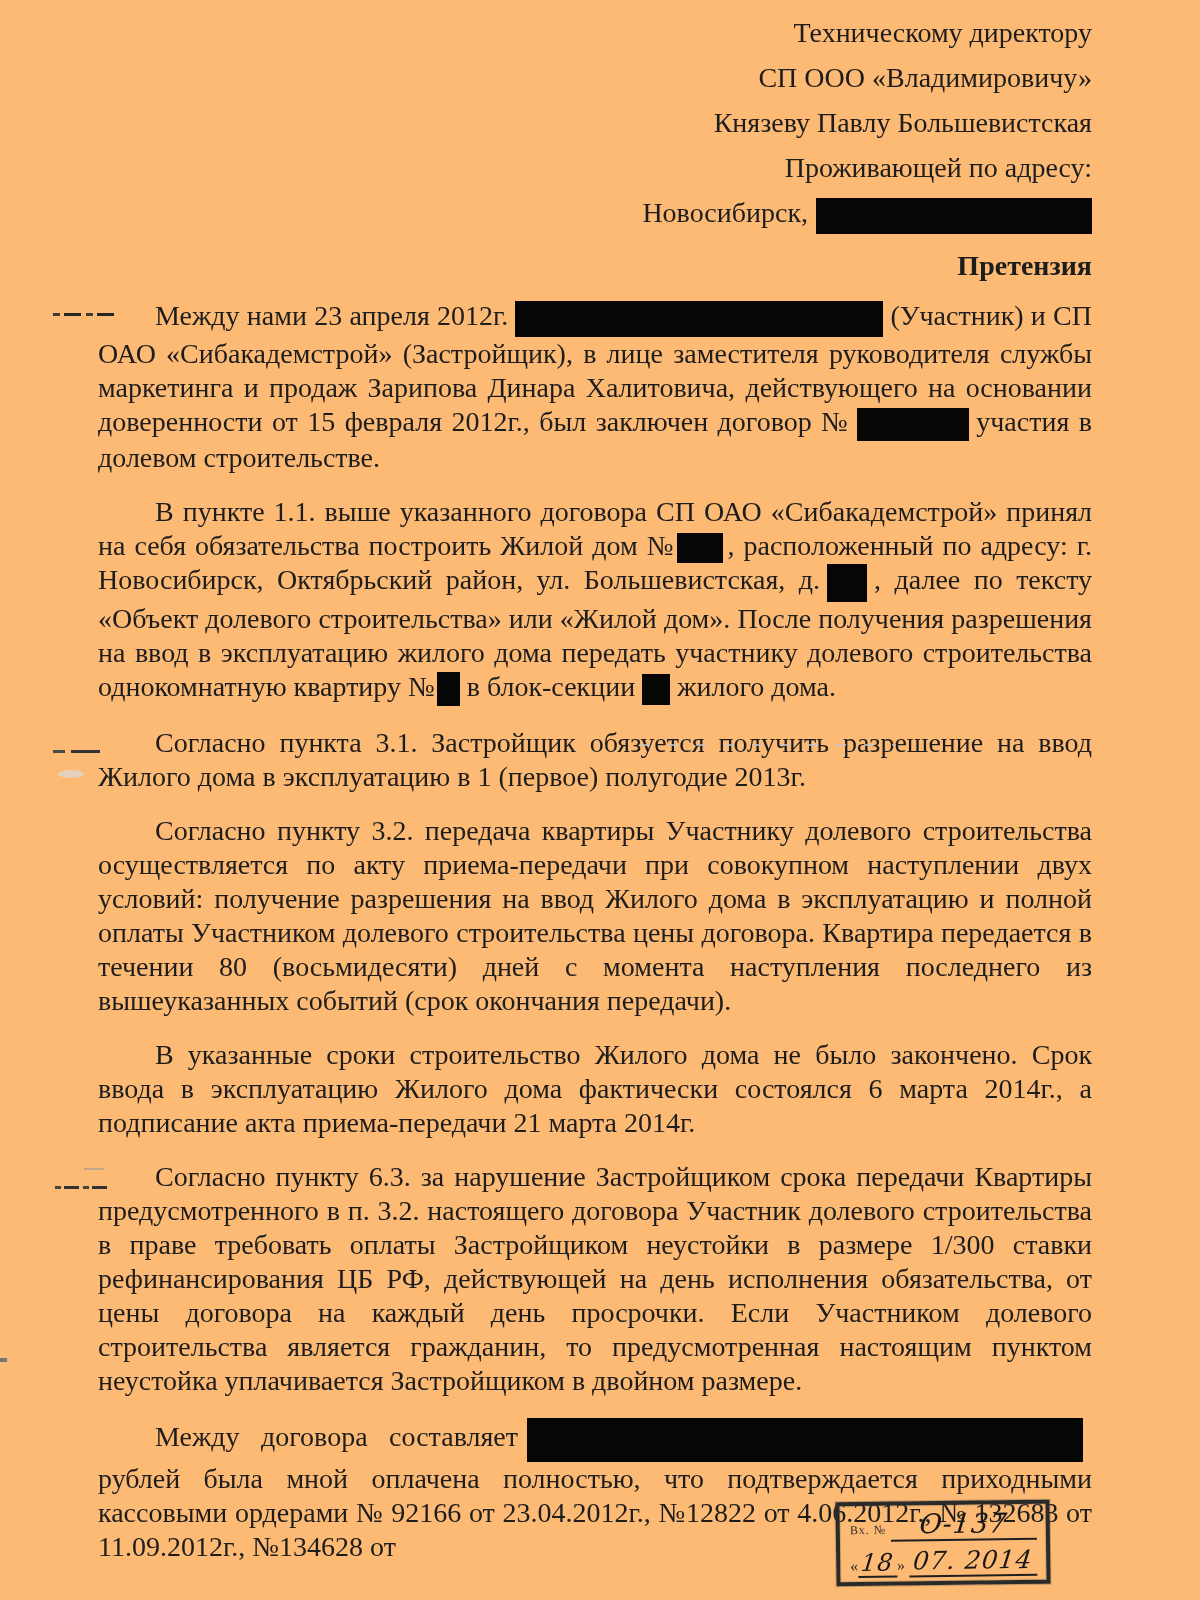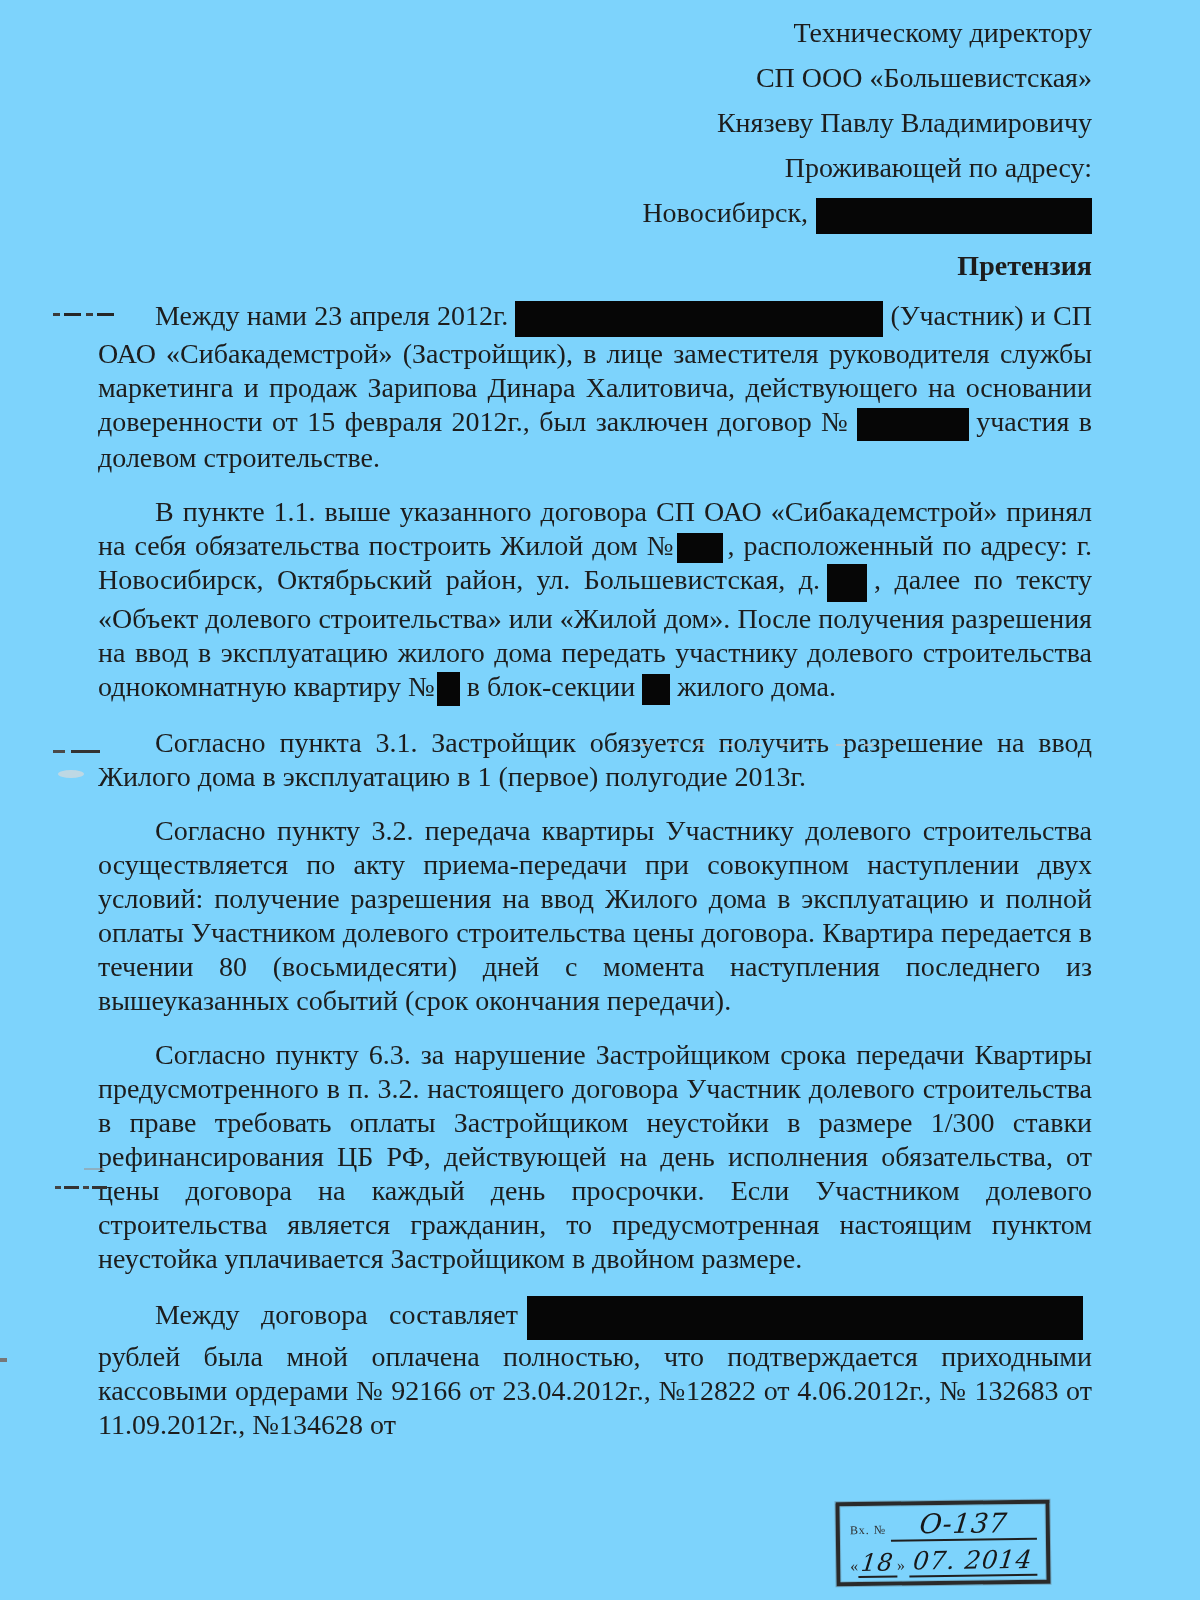--- a/index.html
+++ b/index.html
@@ -1,20 +1,20 @@
 <!DOCTYPE html>
 <html lang="ru"><head>
 <meta charset="utf-8">
 <style>
   html,body{margin:0;padding:0;background:#e8e8e8;}
   .page{
     position:relative;
     width:1200px;height:1600px;
     margin:0 auto;
-    background:#7dd3fc;
+    background:#fdba74;
     font-family:"Liberation Serif", serif;
     color:#1d1d1d;
     overflow:hidden;
   }
   .content{
     position:absolute;
     left:98px;top:10px;width:994px;
   }
   
   .hdr{
@@ -121,36 +121,37 @@
 </style>
 </head>
 <body>
 
 <div class="page">
 
   <div class="content">
 
     <div class="hdr">
       <span class="hdr-line">Техническому директору</span>
-      <span class="hdr-line">СП ООО «Большевистская»</span>
-      <span class="hdr-line">Князеву Павлу Владимировичу</span>
+      <span class="hdr-line">СП ООО «Владимировичу»</span>
+      <span class="hdr-line">Князеву Павлу Большевистская</span>
       <span class="hdr-line">Проживающей по адресу:</span>
       <span class="hdr-line"><span>Новосибирск,</span><span class="redact r-city"></span></span>
     </div>
 
     <div class="title">Претензия</div>
 
     <p class="para first"><span>Между нами 23 апреля 2012г.</span><span class="redact r-part"></span><span>(Участник) и СП ОАО «Сибакадемстрой» (Застройщик), в лице заместителя руководителя службы маркетинга и продаж Зарипова Динара Халитовича, действующего на основании доверенности от 15 февраля 2012г., был заключен договор №</span><span class="redact r-contract"></span><span>участия в долевом строительстве.</span></p>
 
     <p class="para"><span>В пункте 1.1. выше указанного договора СП ОАО «Сибакадемстрой» принял на себя обязательства построить Жилой дом №</span><span class="redact r-house"></span><span>, расположенный по адресу: г. Новосибирск, Октябрьский район, ул. Большевистская, д.</span><span class="redact r-bldg"></span><span>, далее по тексту «Объект долевого строительства» или «Жилой дом». После получения разрешения на ввод в эксплуатацию жилого дома передать участнику долевого строительства однокомнатную квартиру №</span><span class="redact r-flat"></span><span>в блок-секции</span><span class="redact r-block"></span><span>жилого дома.</span></p>
 
     <p class="para tight">Согласно пункта 3.1. Застройщик обязуется получить разрешение на ввод Жилого дома в эксплуатацию в 1 (первое) полугодие 2013г.</p>
 
     <p class="para">Согласно пункту 3.2. передача квартиры Участнику долевого строительства осуществляется по акту приема-передачи при совокупном наступлении двух условий: получение разрешения на ввод Жилого дома в эксплуатацию и полной оплаты Участником долевого строительства цены договора. Квартира передается в течении 80 (восьмидесяти) дней с момента наступления последнего из вышеуказанных событий (срок окончания передачи).</p>
 
+    <p class="para tight">В указанные сроки строительство Жилого дома не было закончено. Срок ввода в эксплуатацию Жилого дома фактически состоялся 6 марта 2014г., а подписание акта приема-передачи 21 марта 2014г.</p>
 
     <p class="para tight">Согласно пункту 6.3. за нарушение Застройщиком срока передачи Квартиры предусмотренного в п. 3.2. настоящего договора Участник долевого строительства в праве требовать оплаты Застройщиком неустойки в размере 1/300 ставки рефинансирования ЦБ РФ, действующей на день исполнения обязательства, от цены договора на каждый день просрочки. Если Участником долевого строительства является гражданин, то предусмотренная настоящим пунктом неустойка уплачивается Застройщиком в двойном размере.</p>
 
     <p class="para tight"><span>Между договора составляет</span><span class="redact r-price"></span><span>рублей была мной оплачена полностью, что подтверждается приходными кассовыми ордерами № 92166 от 23.04.2012г., №12822 от 4.06.2012г., № 132683 от 11.09.2012г., №134628 от</span></p>
 
   </div>
 
   <div class="stamp">
     <div class="stamp-row">
       <span class="stamp-label">Вх. №</span>

